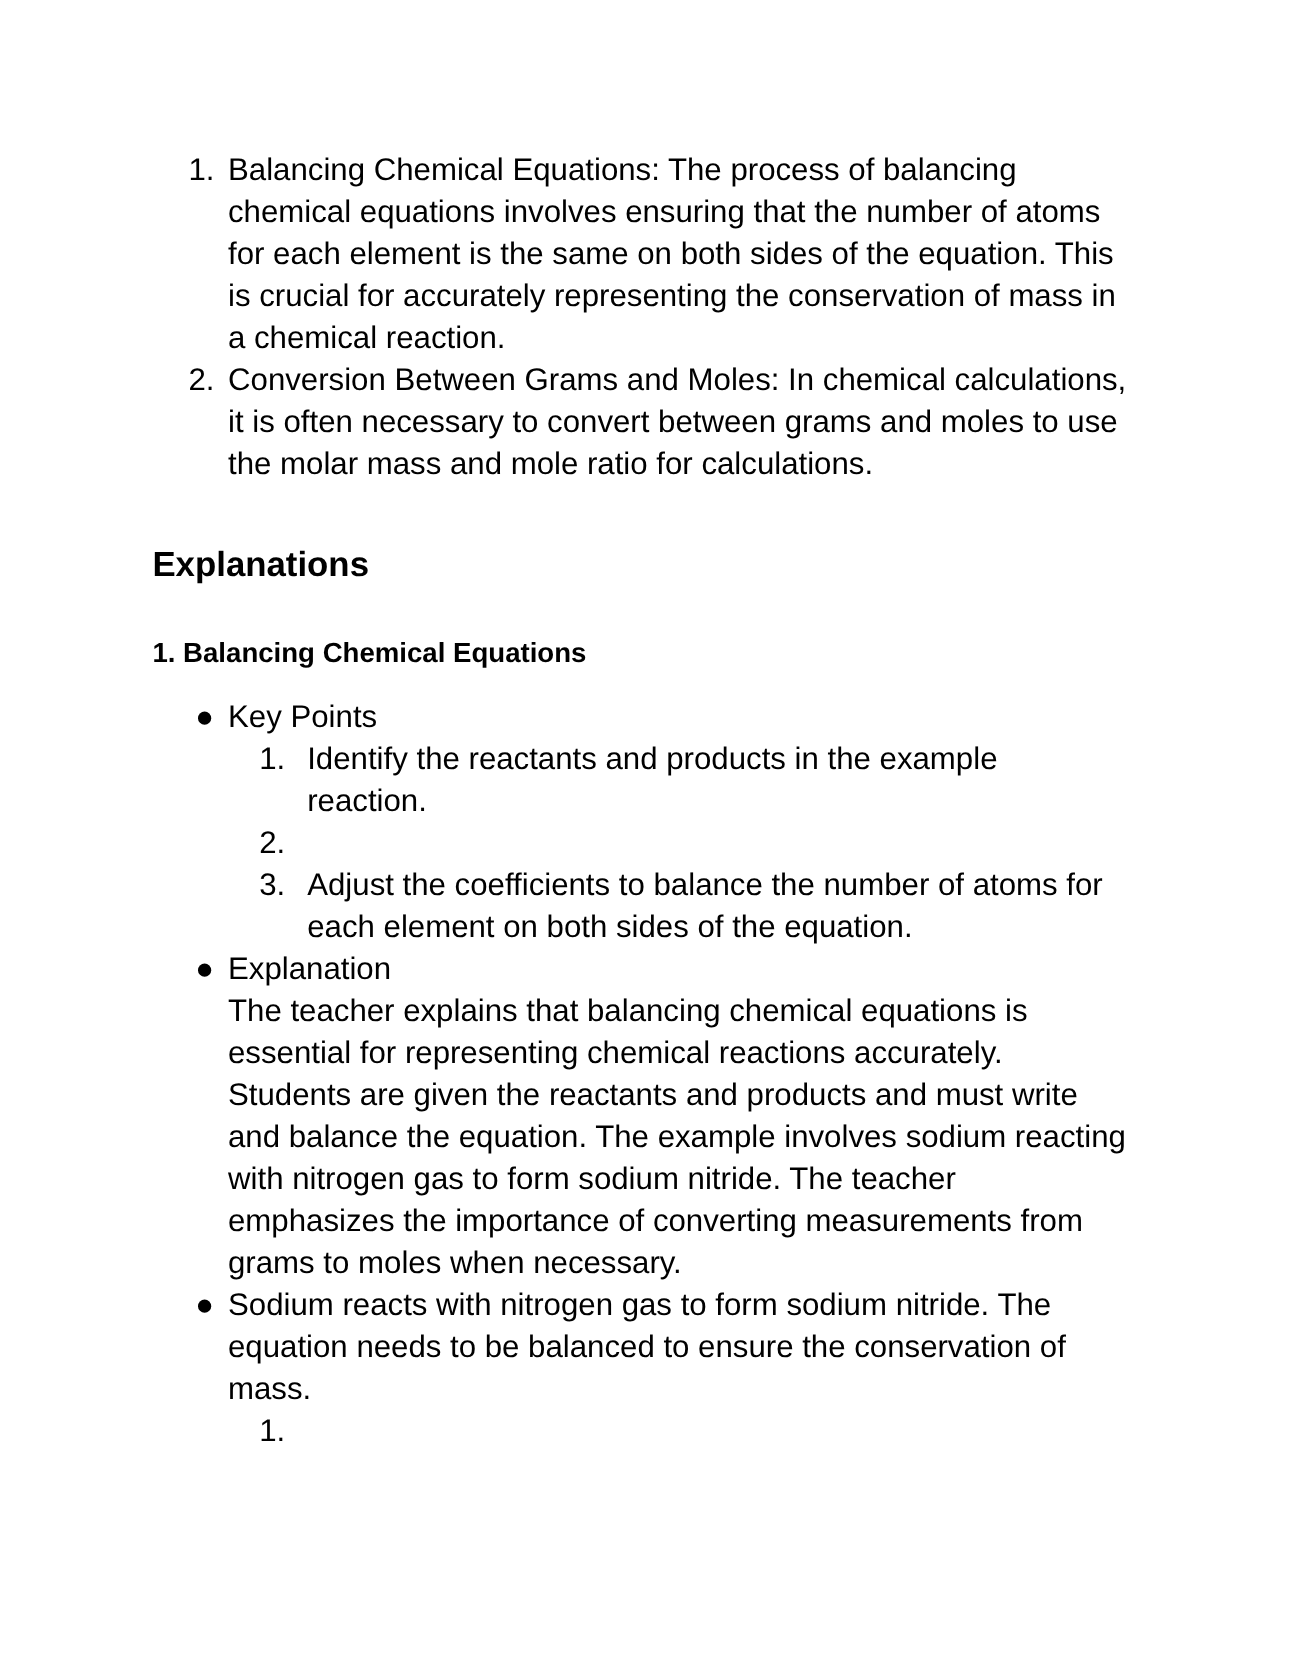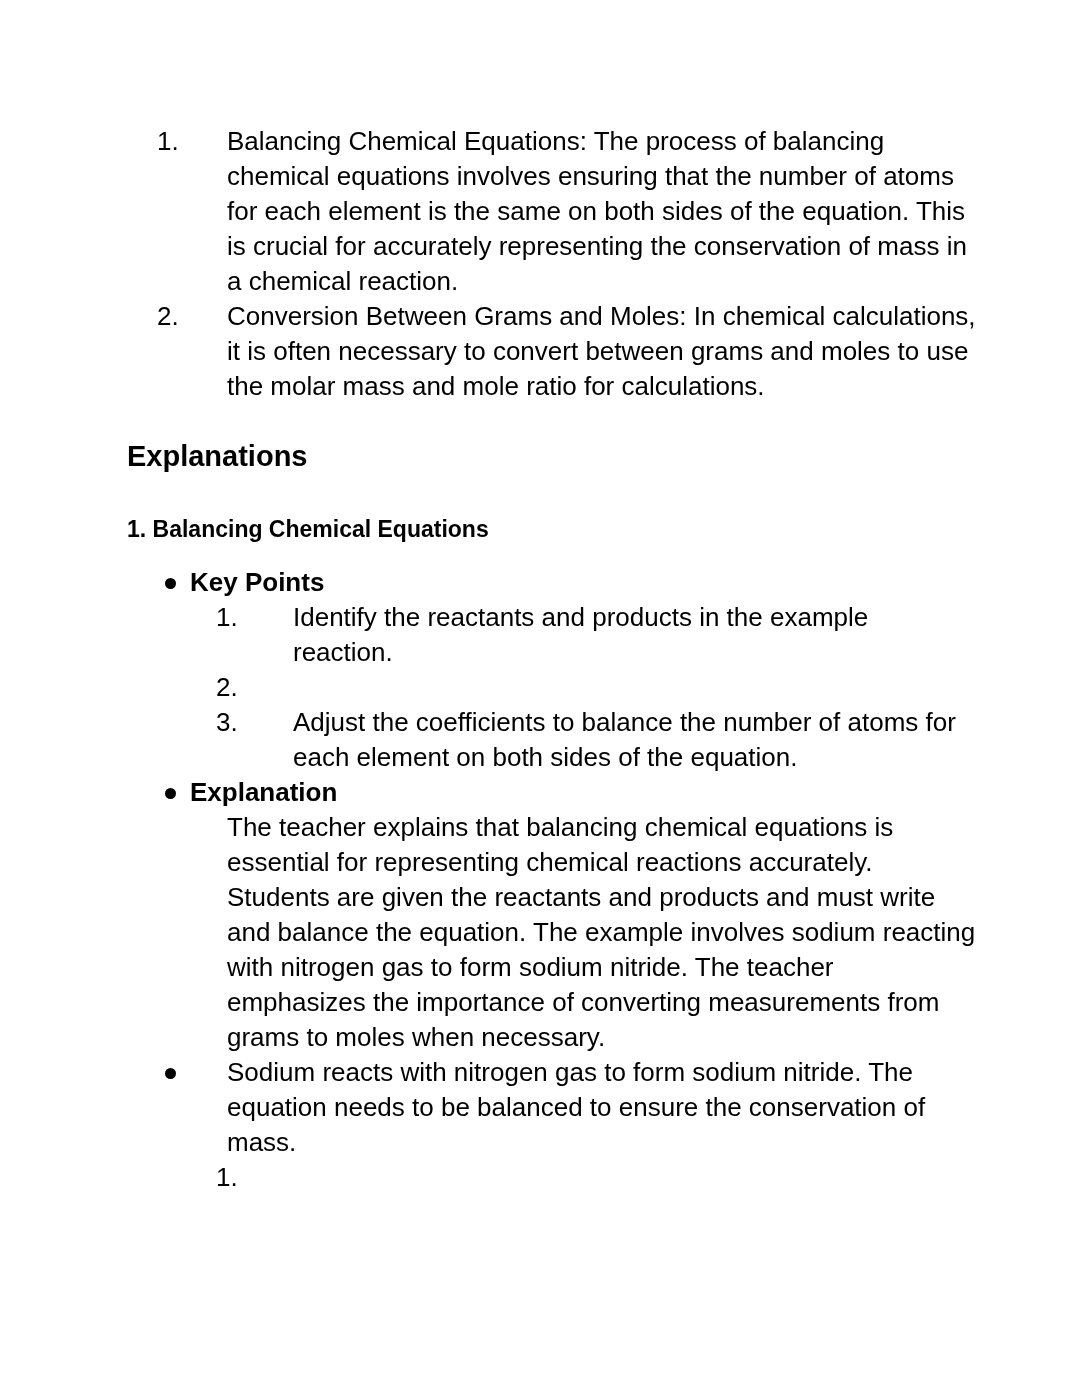--- a/index.html
+++ b/index.html
@@ -13,45 +13,45 @@
     font-family: "Liberation Sans", "DejaVu Sans", sans-serif;
     overflow: hidden;
   }
   .content {
     box-sizing: border-box;
     width: 1080px;
     padding: 124px 40px 0 127px;
   }
   
   .body-text { font-size: 26px; line-height: 35px; }
-  .lines { white-space: pre-line; margin-left: 37px; }
+  .lines { white-space: pre-line; }
 
   
   .toplist-item { display: flex; margin-left: 30px; }
   .toplist-item .num { flex: 0 0 33px; }
 
   
   .h1 {
     font-size: 29px; line-height: 36px; font-weight: bold;
-    margin-top: 34px;
+    margin-top: 49px;
   }
   .h2 {
     font-size: 23px; line-height: 30px; font-weight: bold;
     margin-top: 40px;
   }
 
   
   .bullets { margin-top: 21px; }
   .bullet-item { position: relative; padding-left: 63px; }
   .dot {
     position: absolute; left: 38px; top: 13px;
     width: 11px; height: 11px; border-radius: 50%;
     background: #000000;
   }
-  .bullet-title { font-weight: bold; }
+  .bullet-title { font-weight: normal; }
 
   
   .sublist-item { display: flex; margin-left: 26px; }
   .sublist-item .num { flex: 0 0 40px; }
 </style>
 </head>
 <body>
 
 <div class="page">
   <div class="content body-text">

